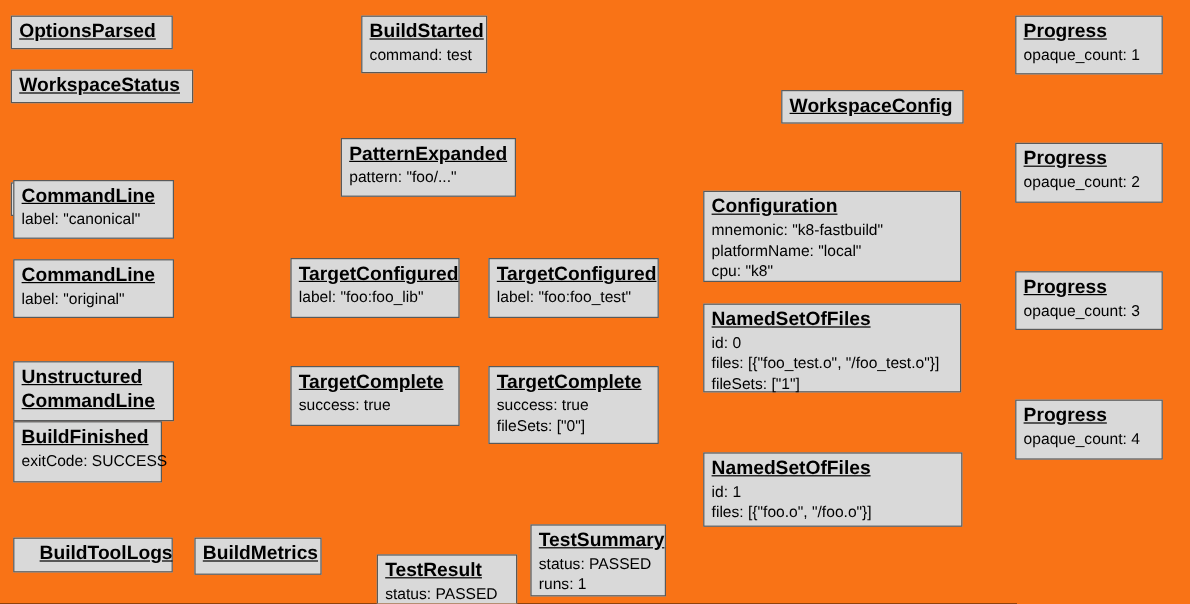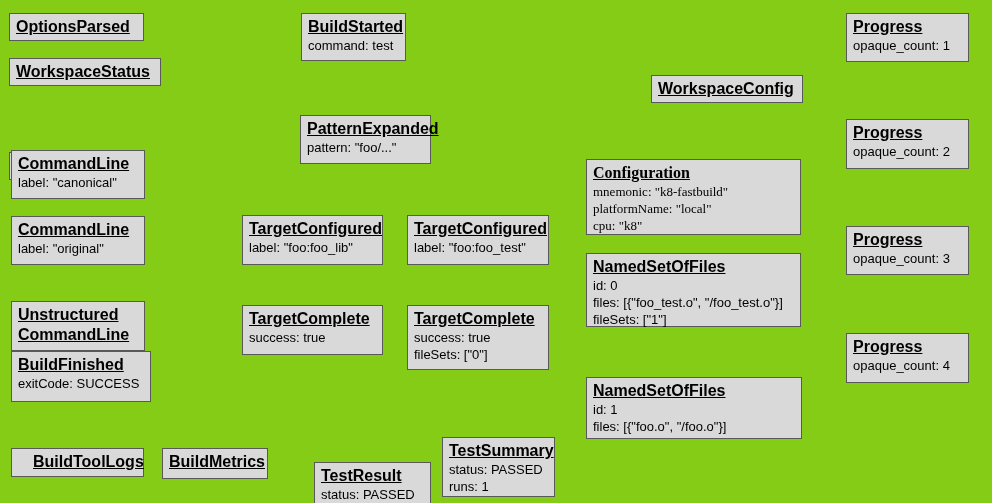--- a/index.html
+++ b/index.html
@@ -5,21 +5,21 @@
   html, body { margin: 0; padding: 0; }
   body {
     width: 992px; height: 503px;
     background: #000000;
     font-family: "Liberation Sans", sans-serif;
     overflow: hidden;
   }
   .canvas {
     position: relative;
     width: 992px; height: 503px;
-    background: #84cc16;
+    background: #f97316;
   }
   .node {
     position: absolute;
     background: #d9d9d9;
     border: 1px solid #595959;
     box-sizing: border-box;
     padding: 3px 6px 2px 6px;
     color: #000000;
   }
   .node-title {
@@ -61,39 +61,39 @@
 
   <div class="node" style="left:11px; top:216px; width:134px; height:49px;">
     <div class="node-title">CommandLine</div>
     <div class="node-line">label: "original"</div>
   </div>
 
   <div class="node" style="left:11px; top:301px; width:134px; height:50px;">
     <div class="node-title">Unstructured CommandLine</div>
   </div>
 
-  <div class="node" style="left:11px; top:351px; width:140px; height:51px;">
+  <div class="node" style="left:11px; top:351px; width:124px; height:51px;">
     <div class="node-title">BuildFinished</div>
     <div class="node-line">exitCode: SUCCESS</div>
   </div>
 
   <div class="node" style="left:11px; top:448px; width:133px; height:29px;padding-left:21px;">
     <div class="node-title">BuildToolLogs</div>
   </div>
 
   <div class="node" style="left:301px; top:13px; width:105px; height:48px;">
     <div class="node-title">BuildStarted</div>
     <div class="node-line">command: test</div>
   </div>
 
   <div class="node" style="left:162px; top:448px; width:106px; height:31px;">
     <div class="node-title">BuildMetrics</div>
   </div>
 
-  <div class="node" style="left:300px; top:115px; width:131px; height:49px;">
+  <div class="node" style="left:284px; top:115px; width:146px; height:49px;">
     <div class="node-title">PatternExpanded</div>
     <div class="node-line">pattern: "foo/..."</div>
   </div>
 
   <div class="node" style="left:242px; top:215px; width:141px; height:50px;">
     <div class="node-title">TargetConfigured</div>
     <div class="node-line">label: "foo:foo_lib"</div>
   </div>
 
   <div class="node" style="left:407px; top:215px; width:142px; height:50px;">
@@ -120,21 +120,21 @@
   <div class="node" style="left:442px; top:405px; width:113px; height:60px;margin-top:32px;">
     <div class="node-title">TestSummary</div>
     <div class="node-line">status: PASSED</div>
     <div class="node-line">runs: 1</div>
   </div>
 
   <div class="node" style="left:651px; top:75px; width:152px; height:28px;">
     <div class="node-title">WorkspaceConfig</div>
   </div>
 
-  <div class="node" style="left:586px; top:159px; width:215px; height:76px;font-family:Liberation Serif, serif;">
+  <div class="node" style="left:586px; top:159px; width:215px; height:76px;">
     <div class="node-title">Configuration</div>
     <div class="node-line">mnemonic: "k8-fastbuild"</div>
     <div class="node-line">platformName: "local"</div>
     <div class="node-line">cpu: "k8"</div>
   </div>
 
   <div class="node" style="left:586px; top:253px; width:215px; height:74px;">
     <div class="node-title">NamedSetOfFiles</div>
     <div class="node-line">id: 0</div>
     <div class="node-line">files: [{"foo_test.o", "/foo_test.o"}]</div>

